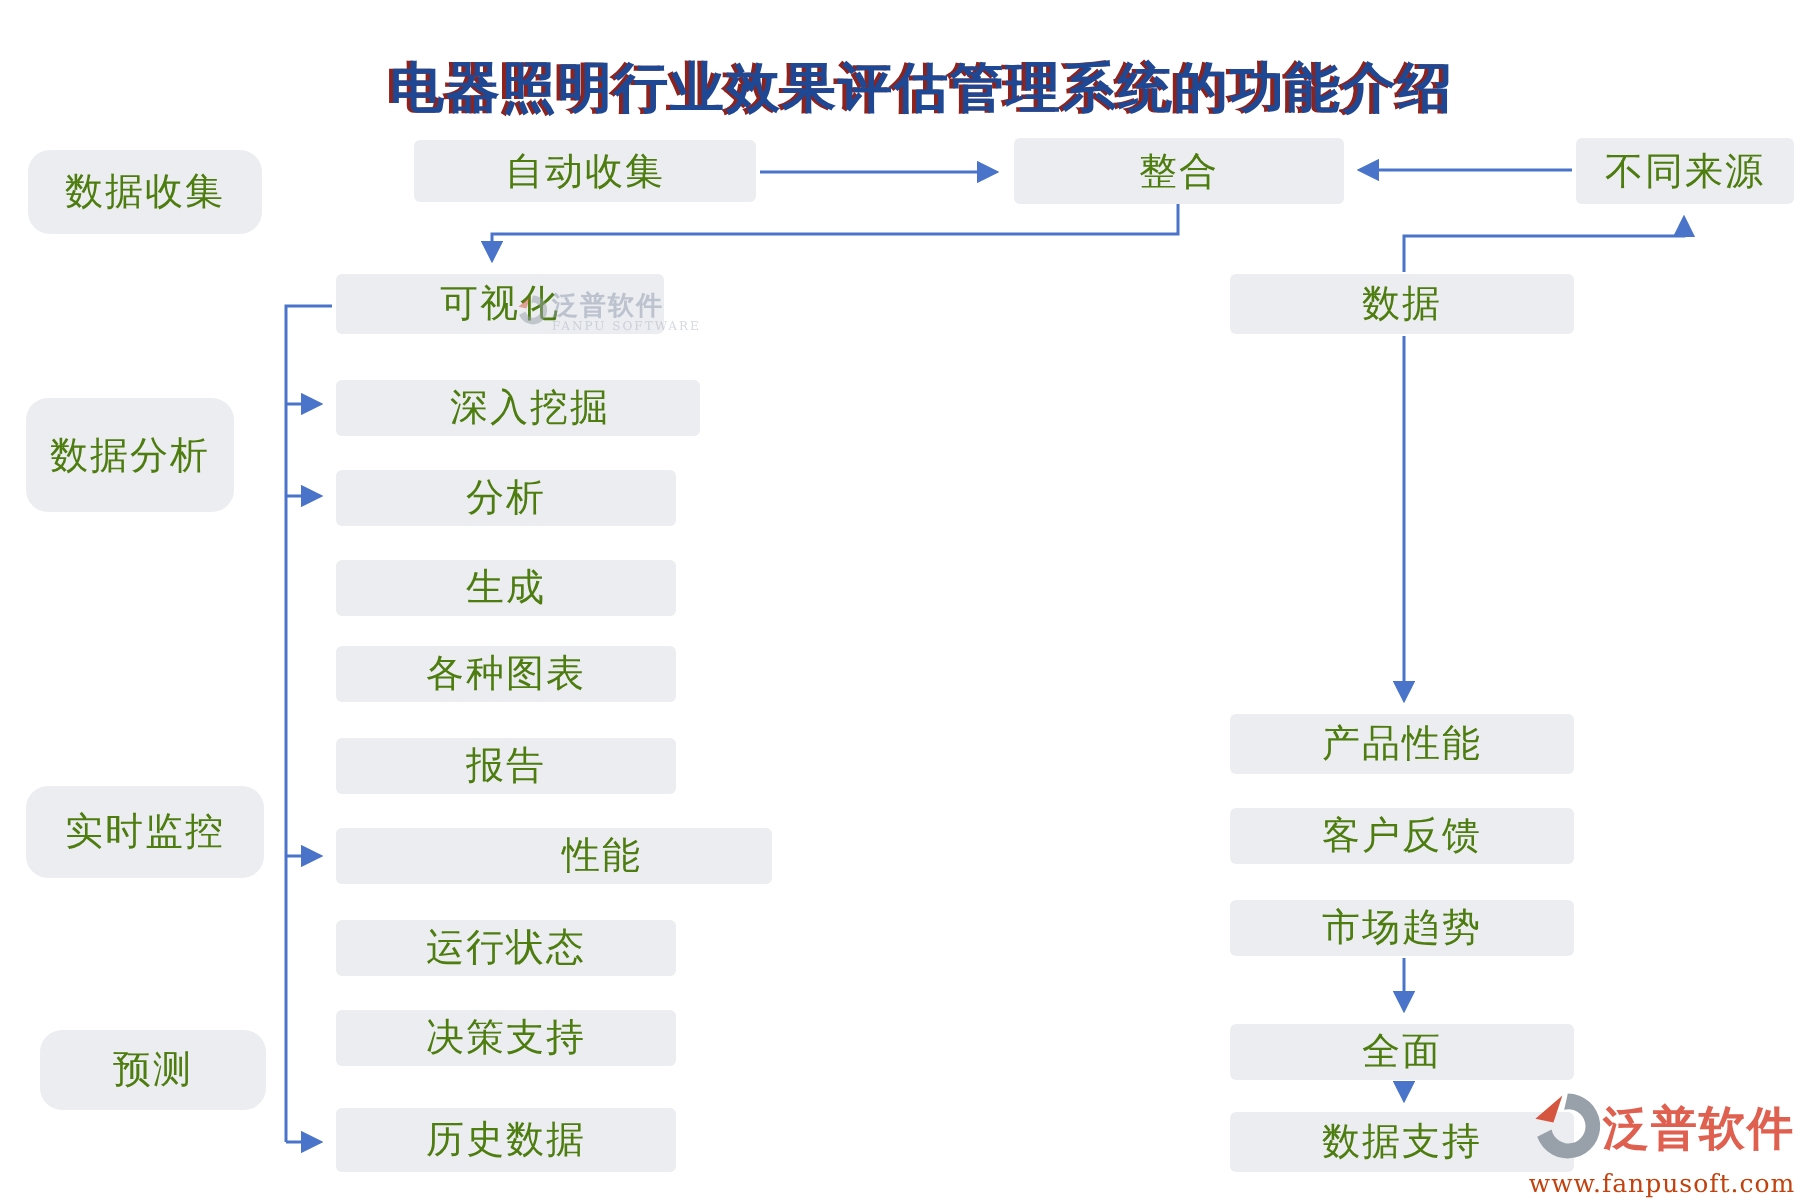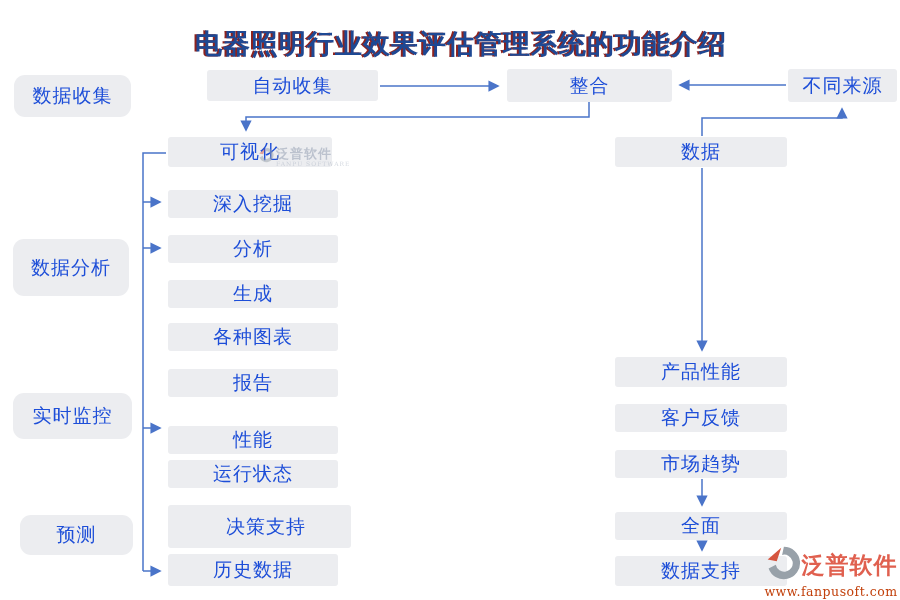--- a/index.html
+++ b/index.html
@@ -6,21 +6,21 @@
   .stage{
     position:relative;width:900px;height:600px;background:#ffffff;overflow:hidden;
     font-family:"DejaVu Serif","Liberation Serif",serif;
   }
   .title{
     position:absolute;left:0;top:26px;width:900px;padding-left:22px;box-sizing:border-box;
     text-align:center;font-size:27px;font-weight:bold;letter-spacing:1px;
     color:#1e4893;text-shadow:-2px 0 0 #8e221d;
   }
   .box{
-    position:absolute;background:#ecedf0;color:#1d4ed8;
+    position:absolute;background:#ecedf0;color:#4d7c0f;
     display:flex;align-items:center;justify-content:center;
     font-size:19px;border-radius:3px;letter-spacing:1px;
   }
   .pill{border-radius:11px;}
   .overlay{position:absolute;left:0;top:0;pointer-events:none;z-index:5;}
   .wm-mid{
     position:absolute;left:258px;top:147px;z-index:6;opacity:.5;
     display:flex;align-items:flex-start;gap:2px;pointer-events:none;
   }
   .wm-mid .wm-txt{display:flex;flex-direction:column;line-height:1;}
@@ -35,37 +35,37 @@
   .logo .logo-url{font-size:12.5px;color:#c2410c;margin-top:2px;letter-spacing:.5px;white-space:nowrap;}
 </style>
 </head>
 <body>
 
 <div class="stage">
 
   <div class="title">电器照明行业效果评估管理系统的功能介绍</div>
 
   <div class="box pill" style="left:14px;top:75px;width:117px;height:42px;">数据收集</div>
-  <div class="box pill" style="left:13px;top:199px;width:116px;height:57px;margin-top:40px;">数据分析</div>
+  <div class="box pill" style="left:13px;top:199px;width:104px;height:57px;">数据分析</div>
   <div class="box pill" style="left:13px;top:393px;width:119px;height:46px;">实时监控</div>
   <div class="box pill" style="left:20px;top:515px;width:113px;height:40px;">预测</div>
 
   <div class="box" style="left:207px;top:70px;width:171px;height:31px;">自动收集</div>
   <div class="box" style="left:507px;top:69px;width:165px;height:33px;">整合</div>
   <div class="box" style="left:788px;top:69px;width:109px;height:33px;">不同来源</div>
 
   <div class="box" style="left:168px;top:137px;width:164px;height:30px;">可视化</div>
-  <div class="box" style="left:168px;top:190px;width:170px;height:28px;">深入挖掘</div>
+  <div class="box" style="left:168px;top:190px;width:170px;height:28px;padding-left:12px;">深入挖掘</div>
   <div class="box" style="left:168px;top:235px;width:170px;height:28px;">分析</div>
   <div class="box" style="left:168px;top:280px;width:170px;height:28px;">生成</div>
   <div class="box" style="left:168px;top:323px;width:170px;height:28px;">各种图表</div>
   <div class="box" style="left:168px;top:369px;width:170px;height:28px;">报告</div>
-  <div class="box" style="left:168px;top:426px;width:170px;height:28px;">性能</div>
+  <div class="box" style="left:168px;top:414px;width:170px;height:28px;padding-left:48px;">性能</div>
   <div class="box" style="left:168px;top:460px;width:170px;height:28px;">运行状态</div>
-  <div class="box" style="left:168px;top:505px;width:170px;height:43px;padding-left:13px;">决策支持</div>
+  <div class="box" style="left:168px;top:505px;width:170px;height:28px;">决策支持</div>
   <div class="box" style="left:168px;top:554px;width:170px;height:32px;">历史数据</div>
 
   <div class="box" style="left:615px;top:137px;width:172px;height:30px;">数据</div>
   <div class="box" style="left:615px;top:357px;width:172px;height:30px;">产品性能</div>
   <div class="box" style="left:615px;top:404px;width:172px;height:28px;">客户反馈</div>
   <div class="box" style="left:615px;top:450px;width:172px;height:28px;">市场趋势</div>
   <div class="box" style="left:615px;top:512px;width:172px;height:28px;">全面</div>
   <div class="box" style="left:615px;top:556px;width:172px;height:30px;">数据支持</div>
 
   <svg class="overlay" width="900" height="600" viewBox="0 0 900 600">

